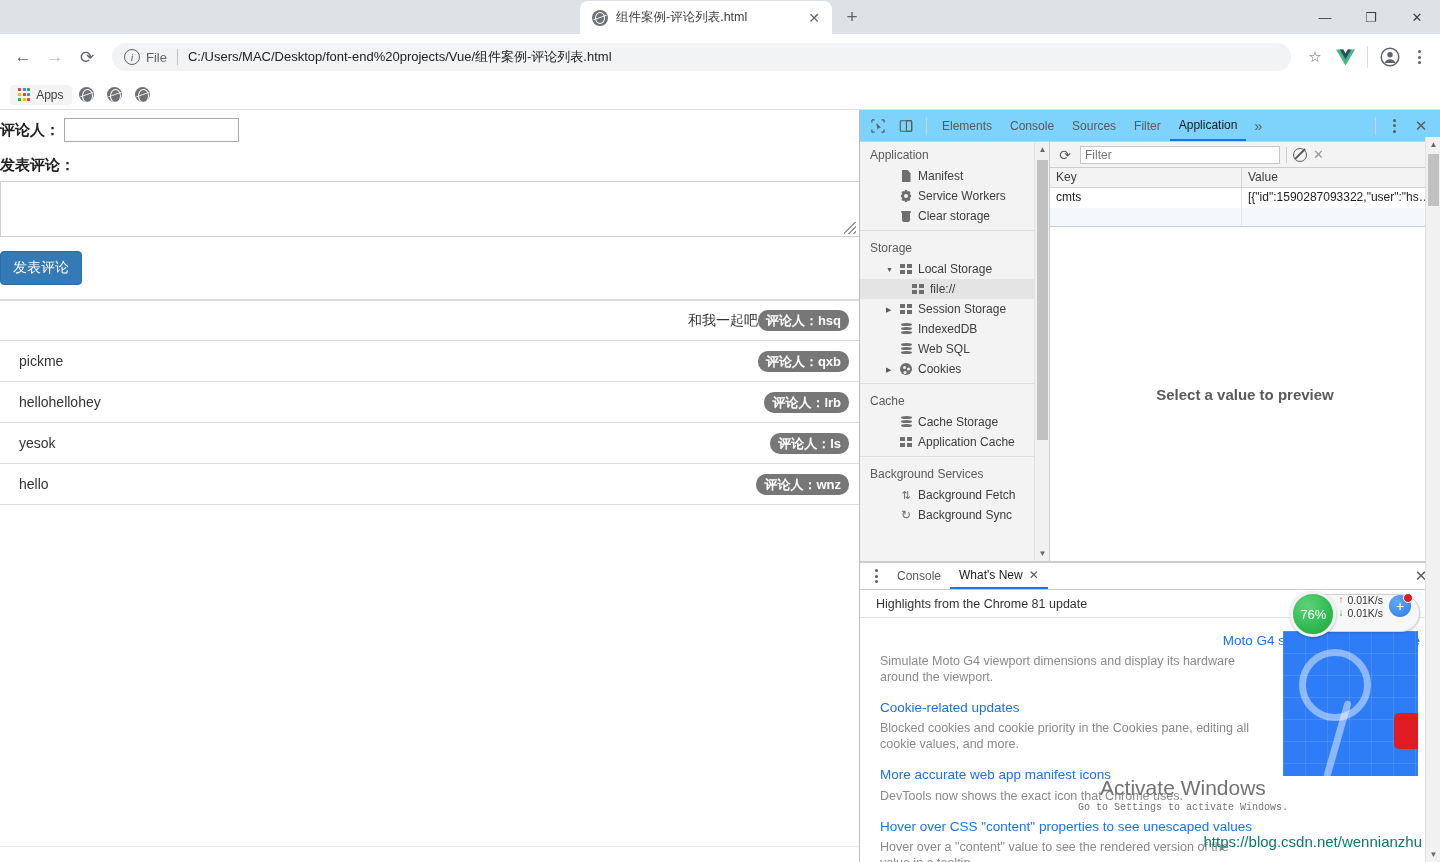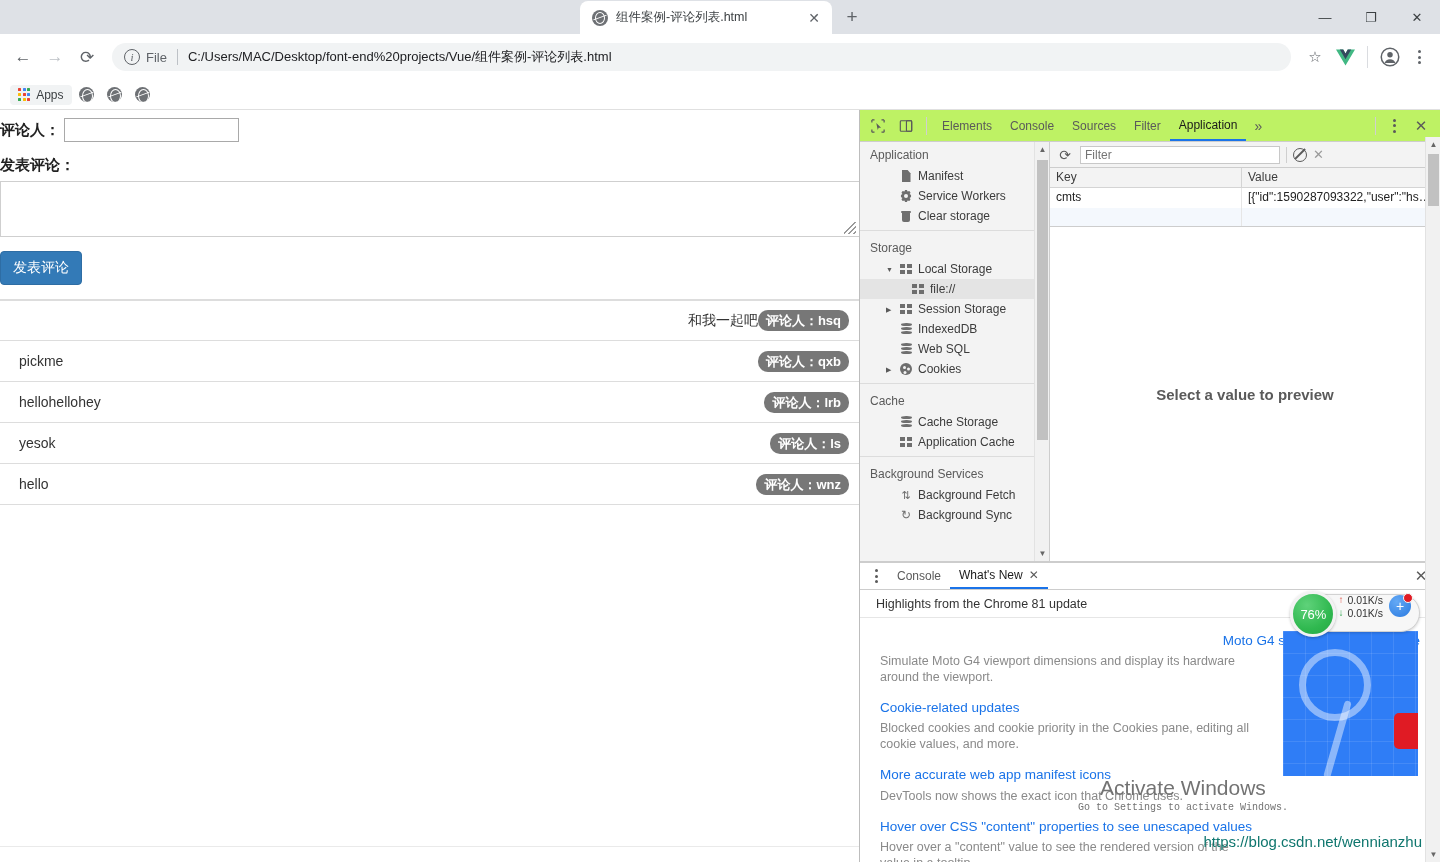--- a/index.html
+++ b/index.html
@@ -365,21 +365,21 @@
     flex-direction: column;
     background: #ffffff;
     min-width: 0;
     position: relative;
   }
   .dt-tabbar {
     height: 32px;
     flex: 0 0 32px;
     display: flex;
     align-items: center;
-    background: #bef264;
+    background: #7dd3fc;
     border-bottom: 1px solid #cdcdcd;
     padding: 0 4px;
     font-size: 12px;
     color: #5a5a5a;
   }
   .dt-icon-btn {
     width: 28px; height: 26px;
     display: flex; align-items: center; justify-content: center;
     color: #5a5a5a;
   }

